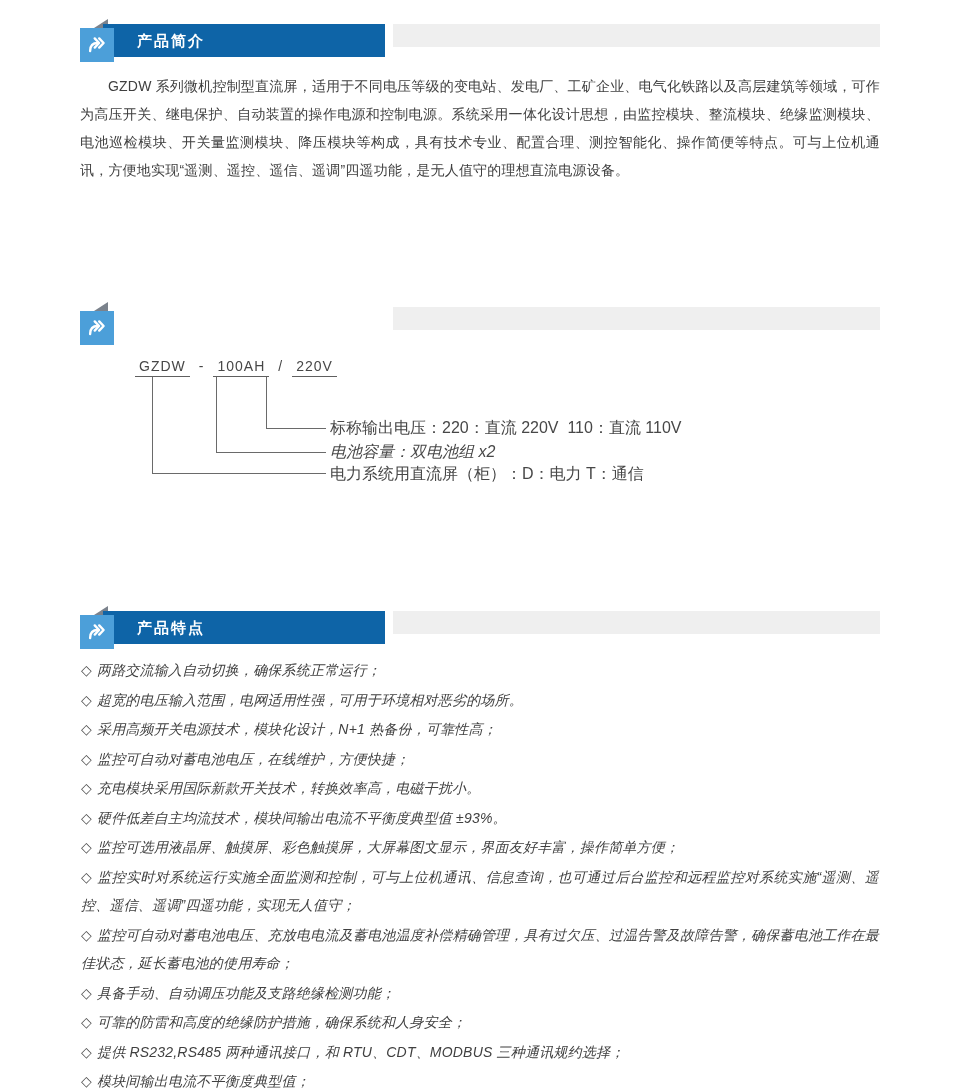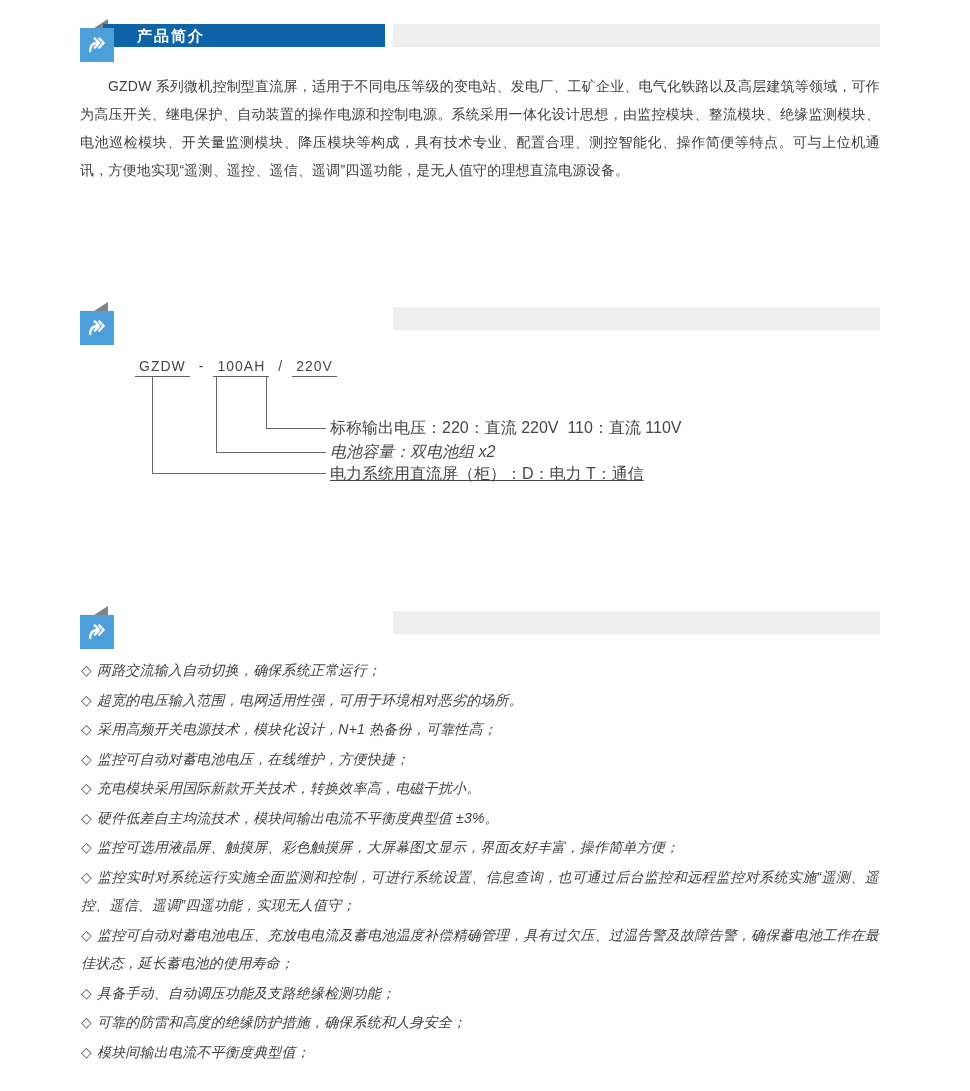--- a/index.html
+++ b/index.html
@@ -10,21 +10,21 @@
   }
   .page{position:absolute;inset:0;}
 
   
   .sec-header{position:absolute;left:80px;width:800px;height:23px;}
   .fold{
     position:absolute;left:14px;top:-5px;width:0;height:0;z-index:0;
     border-bottom:9px solid #7b828c;border-left:14px solid transparent;
   }
   .banner{
-    position:absolute;left:23px;top:0;width:282px;height:23px;
+    position:absolute;left:23px;top:0;width:282px;height:33px;
     background:#0e64a7;z-index:1;display:flex;align-items:center;
   }
   .sec-title{
     color:#ffffff;font-weight:bold;font-size:15px;
     letter-spacing:2px;padding-left:34px;line-height:23px;
   }
   .graybar{position:absolute;left:313px;top:0;width:487px;height:23px;background:#efefef;z-index:1;}
   .icon-box{
     position:absolute;left:0;top:4px;width:34px;height:34px;background:#4c9fd9;z-index:2;
     display:flex;align-items:center;justify-content:center;
@@ -47,21 +47,21 @@
   .conn{position:absolute;border-left:1px solid #6a6a6a;border-bottom:1px solid #6a6a6a;}
   .conn-voltage{left:266px;top:377px;width:59px;height:51px;}
   .conn-capacity{left:216px;top:377px;width:109px;height:75px;}
   .conn-series{left:152px;top:377px;width:173px;height:96px;}
   .legend-line{
     position:absolute;left:330px;font-size:16px;color:#474747;
     white-space:pre;line-height:14px;
   }
   .legend-voltage{top:421px;}
   .legend-capacity{top:445px;font-style:italic;}
-  .legend-series{top:467px;text-decoration:underline;}
+  .legend-series{top:467px;}
 
   
   .features{
     position:absolute;left:80px;top:655px;width:800px;
     font-size:14px;line-height:28.5px;text-align:justify;color:#404040;
     letter-spacing:0.2px;
   }
   .feature-item{margin:1px;font-style:italic;}
   .bullet{margin-right:5px;color:#4d4d4d;}
 </style>
@@ -110,38 +110,42 @@
   <div class="conn conn-voltage"></div>
   <div class="conn conn-capacity"></div>
   <div class="conn conn-series"></div>
 
   <div class="legend-line legend-voltage">标称输出电压：220：直流 220V  110：直流 110V</div>
   <div class="legend-line legend-capacity">电池容量：双电池组 x2</div>
   <div class="legend-line legend-series">电力系统用直流屏（柜）：D：电力 T：通信</div>
 
   <div class="sec-header" style="top:611px;">
     <div class="fold"></div>
+    <div class="banner">
+      <span class="sec-title">产品特点</span>
+    </div>
     <div class="graybar"></div>
     <div class="icon-box">
       <svg width="22" height="22" viewBox="0 0 24 24" aria-hidden="true">
         <path d="M4.5 18.5 C4.5 12.5, 7.5 9.8, 12.5 9.8" stroke="#ffffff" stroke-width="2.6" fill="none" stroke-linecap="round"></path>
         <path d="M9.5 4.8 L14.3 9.8 L9.5 14.8" stroke="#ffffff" stroke-width="2.6" fill="none" stroke-linejoin="round" stroke-linecap="round"></path>
         <path d="M14.4 4.8 L19.2 9.8 L14.4 14.8" stroke="#ffffff" stroke-width="2.6" fill="none" stroke-linejoin="round" stroke-linecap="round"></path>
       </svg>
     </div>
   </div>
 
   <div class="features">
     <div class="feature-item"><span class="bullet">◇</span><span>两路交流输入自动切换，确保系统正常运行；</span></div>
     <div class="feature-item"><span class="bullet">◇</span><span>超宽的电压输入范围，电网适用性强，可用于环境相对恶劣的场所。</span></div>
     <div class="feature-item"><span class="bullet">◇</span><span>采用高频开关电源技术，模块化设计，N+1 热备份，可靠性高；</span></div>
     <div class="feature-item"><span class="bullet">◇</span><span>监控可自动对蓄电池电压，在线维护，方便快捷；</span></div>
     <div class="feature-item"><span class="bullet">◇</span><span>充电模块采用国际新款开关技术，转换效率高，电磁干扰小。</span></div>
-    <div class="feature-item"><span class="bullet">◇</span><span>硬件低差自主均流技术，模块间输出电流不平衡度典型值 ±3%。</span></div>
+    <div class="feature-item"><span class="bullet">◇</span><span>硬件低差自主均流技术，模块间输出电流不平衡度典型值 ±93%。</span></div>
     <div class="feature-item"><span class="bullet">◇</span><span>监控可选用液晶屏、触摸屏、彩色触摸屏，大屏幕图文显示，界面友好丰富，操作简单方便；</span></div>
-    <div class="feature-item"><span class="bullet">◇</span><span>监控实时对系统运行实施全面监测和控制，可进行系统设置、信息查询，也可通过后台监控和远程监控对系统实施“遥测、遥控、遥信、遥调”四遥功能，实现无人值守；</span></div>
+    <div class="feature-item"><span class="bullet">◇</span><span>监控实时对系统运行实施全面监测和控制，可与上位机通讯、信息查询，也可通过后台监控和远程监控对系统实施“遥测、遥控、遥信、遥调”四遥功能，实现无人值守；</span></div>
     <div class="feature-item"><span class="bullet">◇</span><span>监控可自动对蓄电池电压、充放电电流及蓄电池温度补偿精确管理，具有过欠压、过温告警及故障告警，确保蓄电池工作在最佳状态，延长蓄电池的使用寿命；</span></div>
     <div class="feature-item"><span class="bullet">◇</span><span>具备手动、自动调压功能及支路绝缘检测功能；</span></div>
     <div class="feature-item"><span class="bullet">◇</span><span>可靠的防雷和高度的绝缘防护措施，确保系统和人身安全；</span></div>
+    <div class="feature-item"><span class="bullet">◇</span><span>提供 RS232,RS485 两种通讯接口，和 RTU、CDT、MODBUS 三种通讯规约选择；</span></div>
     <div class="feature-item"><span class="bullet">◇</span><span>模块间输出电流不平衡度典型值；</span></div>
   </div>
 
 </div>
 
 </body></html>

